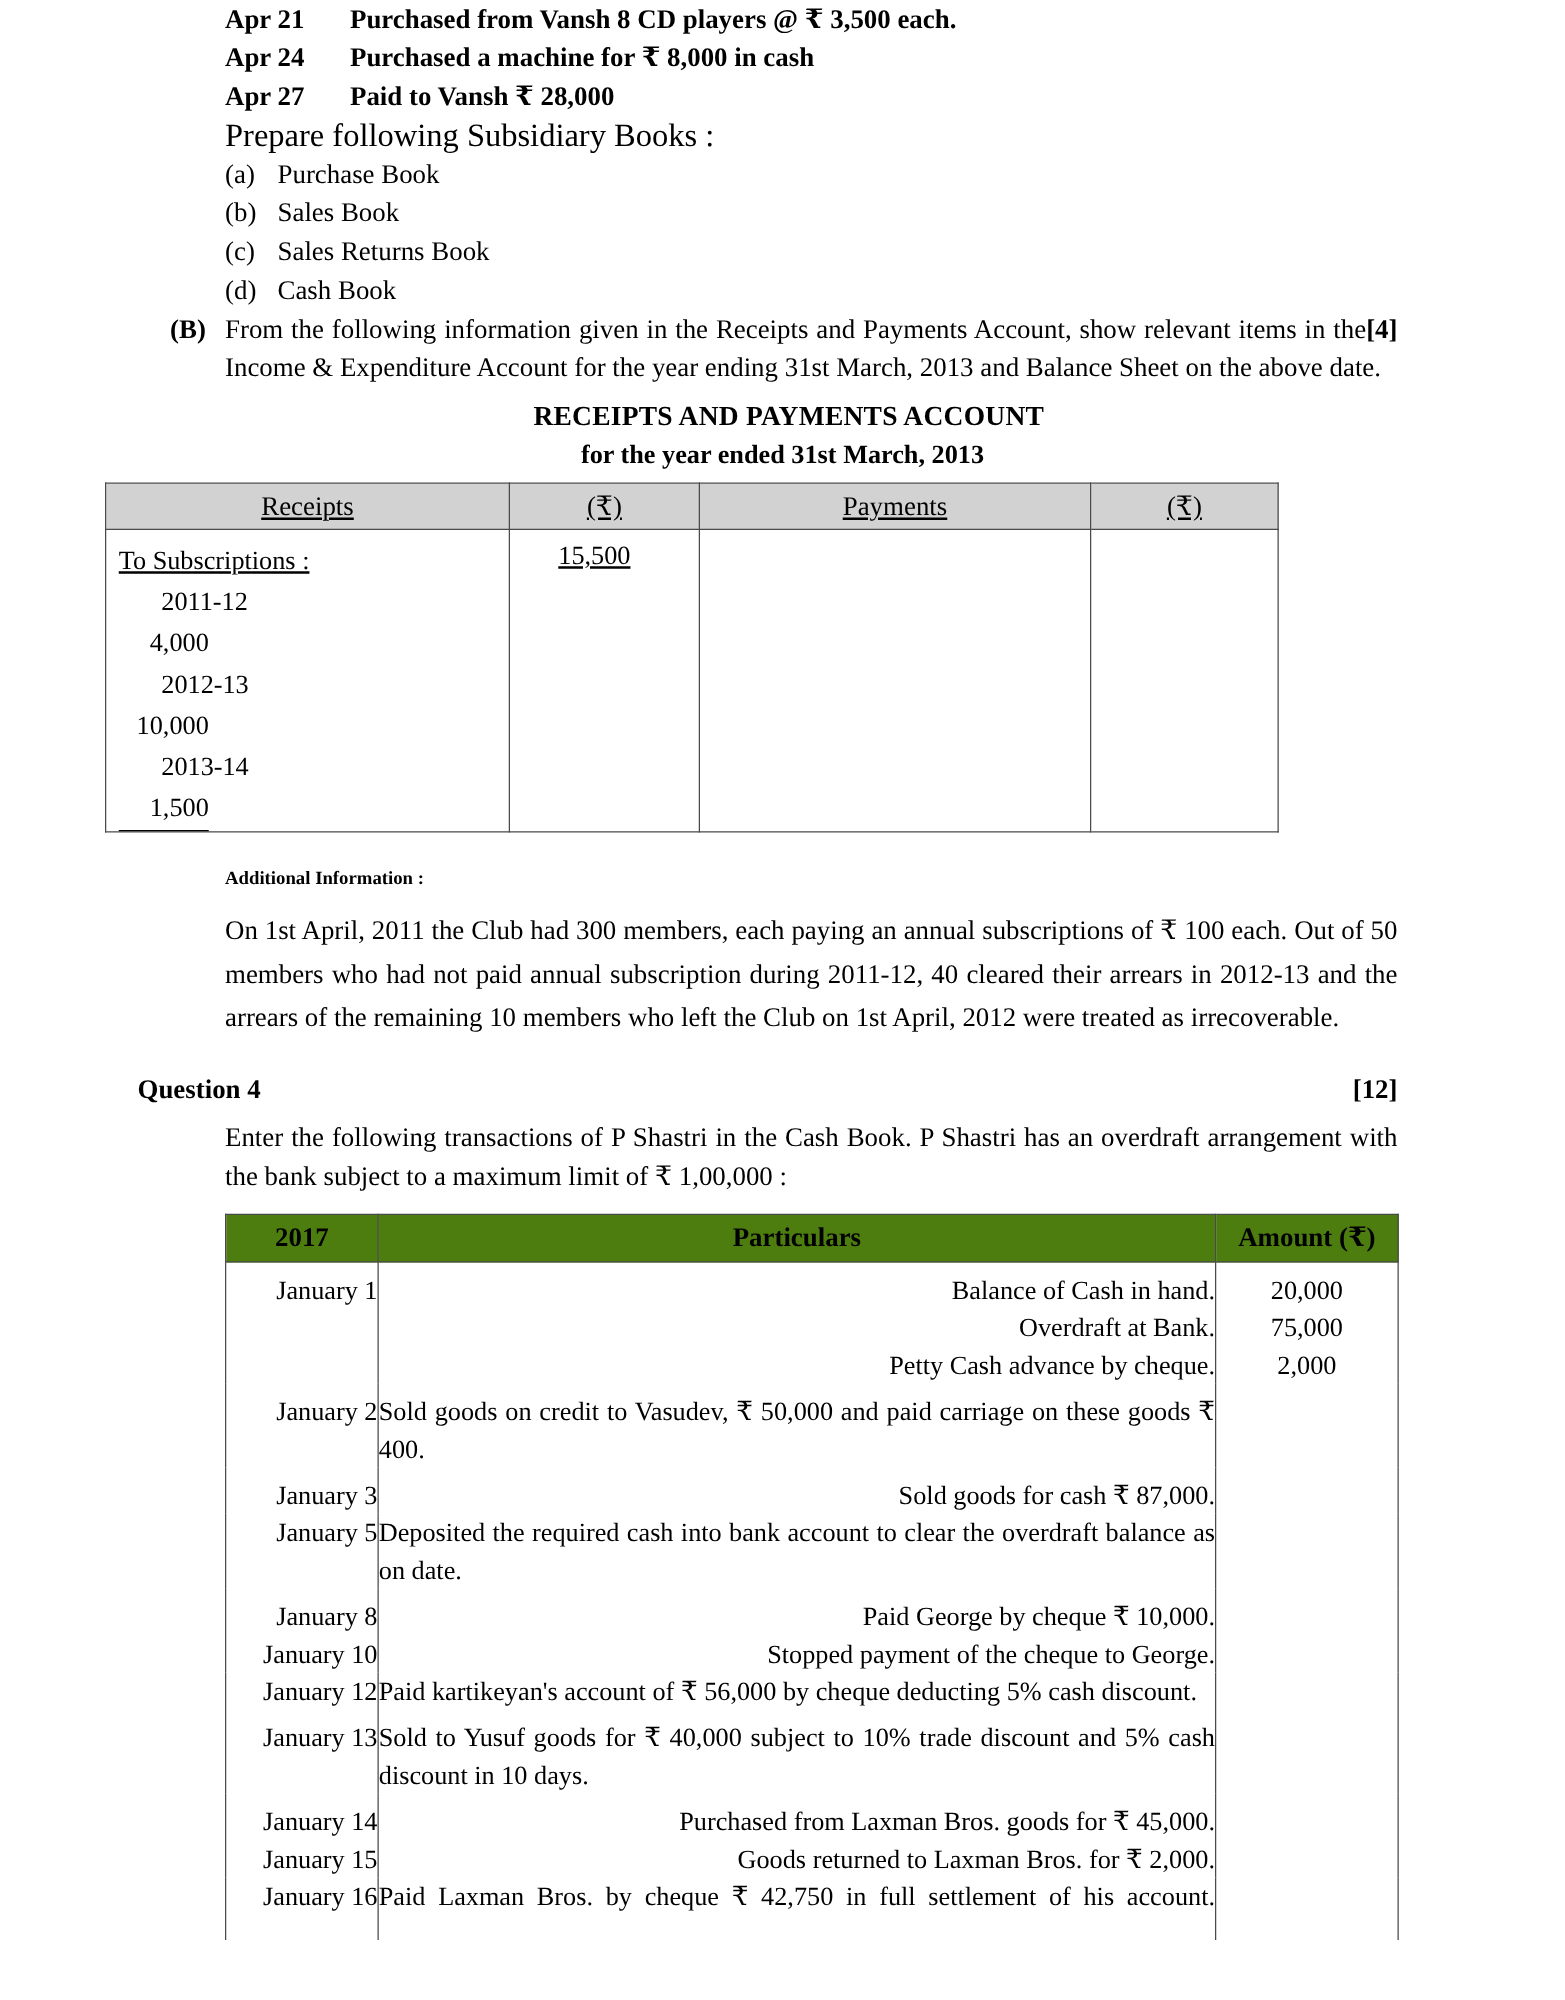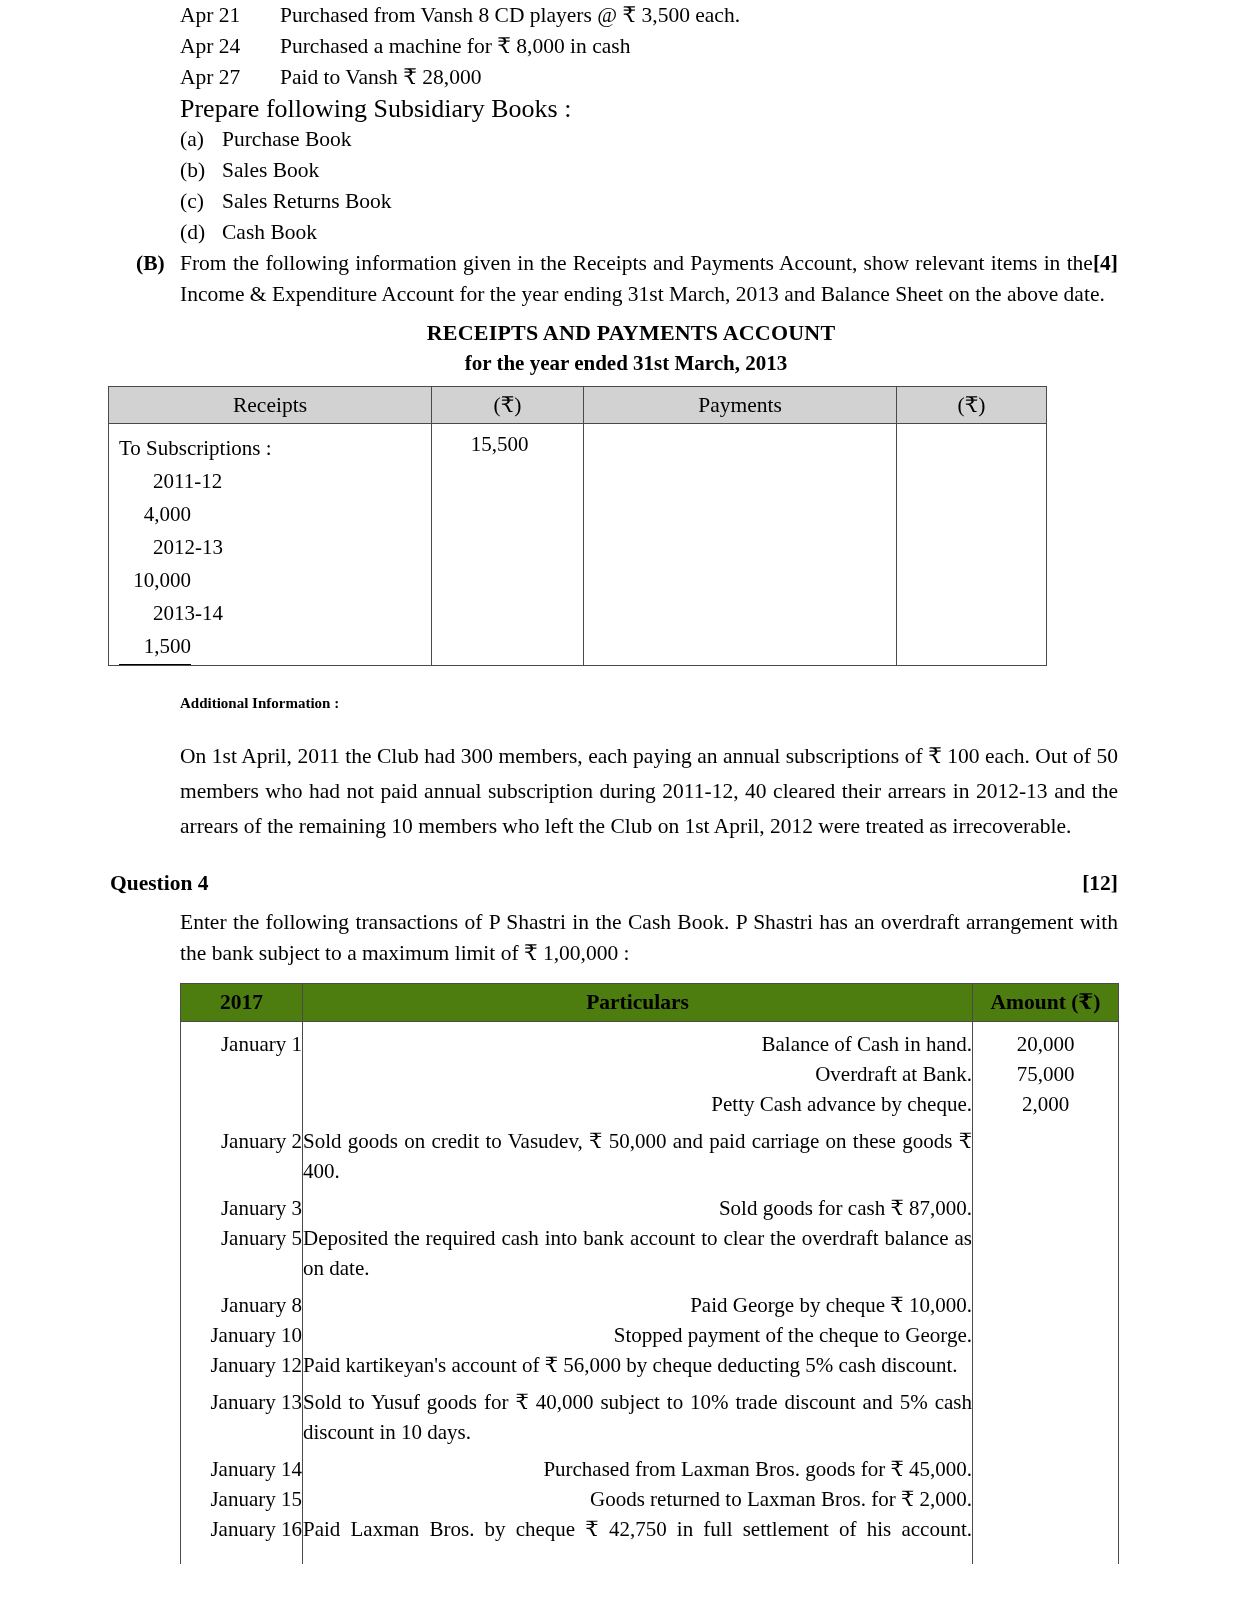--- a/index.html
+++ b/index.html
@@ -20,20 +20,21 @@
     left: 0; top: 0;
     width: 1252px;
     height: 1600px;
     padding: 0;
   }
   .dated-line {
     position: relative;
     margin-left: 180px;
     font-size: 21.5px;
     line-height: 31px;
+    font-weight: bold;
   }
   .dated-line .dt {
     display: inline-block;
     width: 100px;
   }
 
   .plain {
     margin-left: 180px;
     font-size: 26px;
     line-height: 31px;
@@ -105,23 +106,24 @@
     background: #d2d2d2;
     text-align: center;
     font-size: 21.5px;
     height: 36px;
     line-height: 36px;
     vertical-align: middle;
   }
 
   
   #receipts-table {
-    margin-left: 108px;
+    margin-left: 84px;
     width: 938px;
     margin-top: 8px;
+    text-decoration: underline;
   }
   #receipts-table .body-cell {
     height: 152px;
     padding: 8px 26px 0 10px;
   }
   .sub-row {
     line-height: 33px;
     position: relative;
   }
   .sub-row .name { display: inline-block; width: 190px; padding-left: 34px; }
@@ -133,21 +135,21 @@
   .addl-head {
     margin-left: 180px;
     margin-top: 22px;
     font-weight: bold;
     font-size: 15px;
     line-height: 31px;
   }
   .addl-body {
     margin-left: 180px;
     margin-right: 134px;
-    margin-top: 20px;
+    margin-top: 8px;
     font-size: 21.5px;
     line-height: 35px;
     text-align: justify;
   }
 
   
   .q-head {
     margin-left: 110px;
     margin-right: 134px;
     margin-top: 24px;

